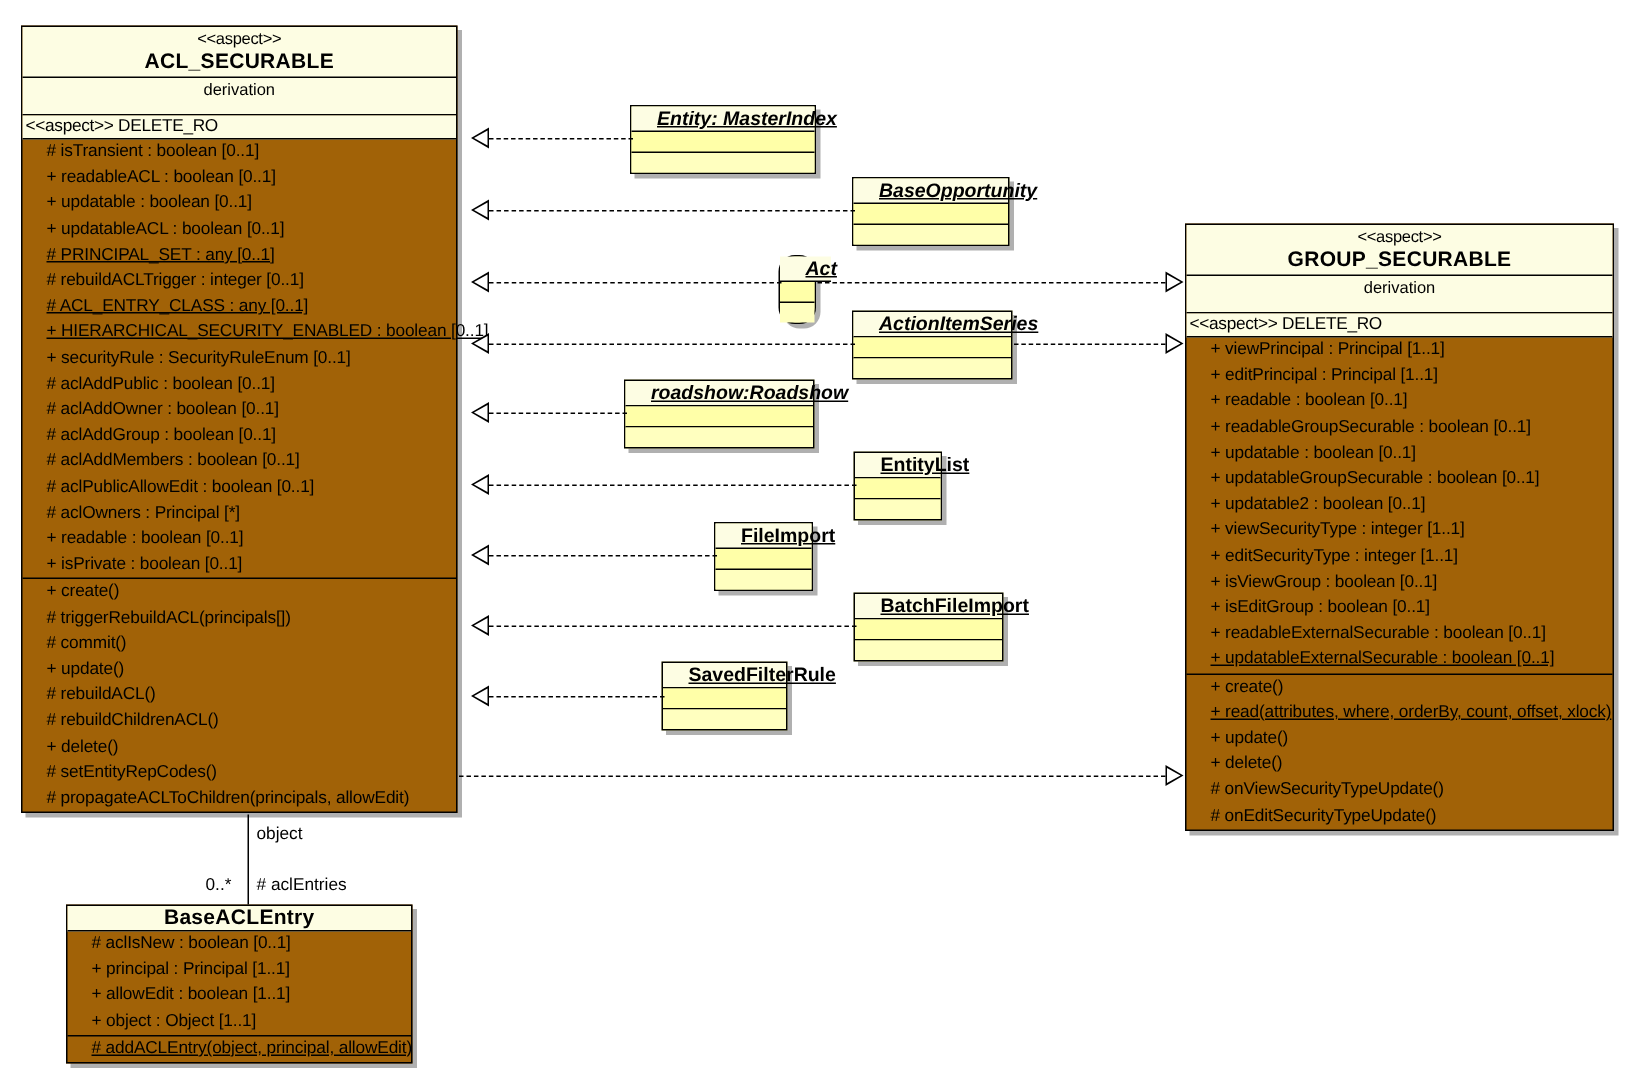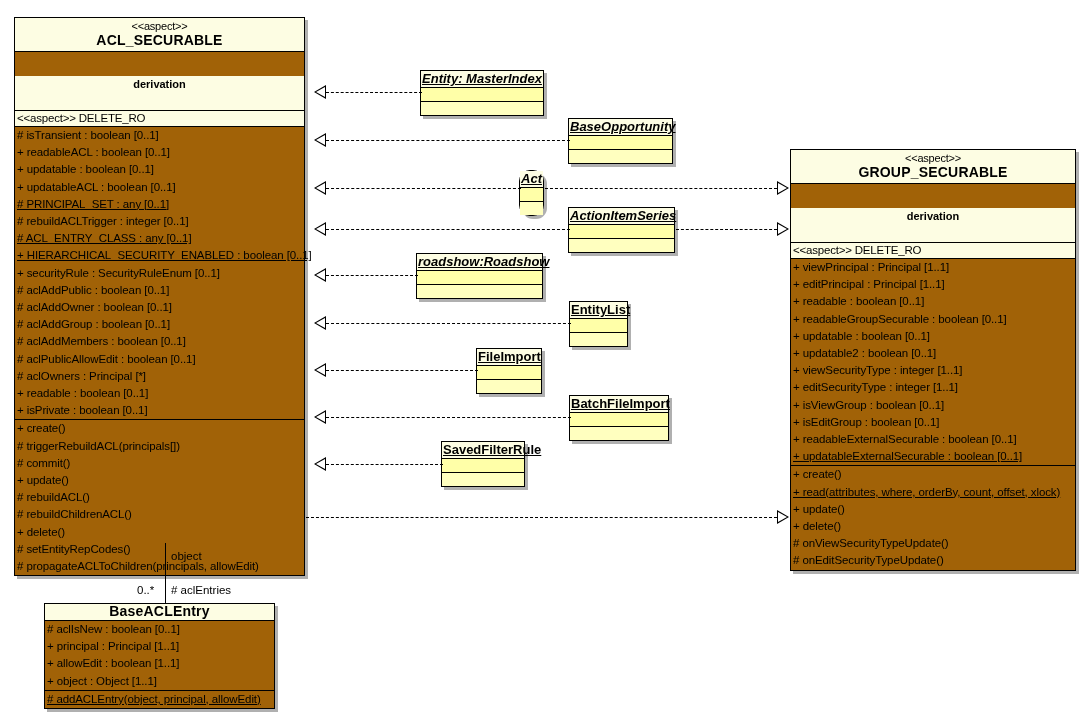--- a/index.html
+++ b/index.html
@@ -40,46 +40,45 @@
   .uml-class .cname {
     display: block;
     font-weight: bold;
     font-size: 14px;
     line-height: 15px;
     letter-spacing: 0.2px;
   }
   .uml-class .deriv {
     background: #fdfde3;
     text-align: center;
-    font-weight: bold;
+    font-weight: normal;
     font-size: 11px;
     line-height: 14px;
-    padding: 1px 0 19px 0;
+    padding: 1px 0 9px 0;
     border-bottom: 1px solid #000000;
-    margin-top: 24px;
   }
   .uml-class .delrow {
     background: #fdfde3;
     font-size: 11.5px;
     line-height: 15px;
     padding: 0 0 0 2px;
     letter-spacing: -0.2px;
     border-bottom: 1.6px solid #000000;
   }
   .uml-class .compartment {
     padding: 0;
   }
   .uml-class .compartment.attrs {
     border-bottom: 1.6px solid #000000;
   }
   .uml-class .mrow {
     font-size: 11.5px;
     line-height: 17.2px;
     white-space: nowrap;
-    padding-left: 2px;
+    padding-left: 16px;
     letter-spacing: -0.1px;
   }
   .uml-class .mrow.static {
     text-decoration: underline;
   }
 
   
   .stub {
     position: absolute;
     box-sizing: border-box;
@@ -89,21 +88,21 @@
   }
   .stub .stub-title {
     font-weight: bold;
     font-size: 13px;
     line-height: 16px;
     text-align: center;
     background: #fdfde3;
     text-decoration: underline;
     border-bottom: 1.4px solid #000000;
     white-space: nowrap;
-    padding: 0 1px;
+    padding: 0 17px;
   }
   .stub.italic .stub-title { font-style: italic; }
   .stub .stub-c1 {
     height: 13px;
     border-bottom: 1.4px solid #000000;
     background: #ffffa8;
   }
   .stub .stub-c2 {
     height: 13px;
     background: #ffffbf;
@@ -207,20 +206,21 @@
     <span class="cname">GROUP_SECURABLE</span>
   </div>
   <div class="deriv">derivation</div>
   <div class="delrow">&lt;&lt;aspect&gt;&gt; DELETE_RO</div>
   <div class="compartment attrs" id="grp-attrs">
       <div class="mrow">+ viewPrincipal : Principal [1..1]</div>
       <div class="mrow">+ editPrincipal : Principal [1..1]</div>
       <div class="mrow">+ readable : boolean [0..1]</div>
       <div class="mrow">+ readableGroupSecurable : boolean [0..1]</div>
       <div class="mrow">+ updatable : boolean [0..1]</div>
+      <div class="mrow">+ updatableGroupSecurable : boolean [0..1]</div>
       <div class="mrow">+ updatable2 : boolean [0..1]</div>
       <div class="mrow">+ viewSecurityType : integer [1..1]</div>
       <div class="mrow">+ editSecurityType : integer [1..1]</div>
       <div class="mrow">+ isViewGroup : boolean [0..1]</div>
       <div class="mrow">+ isEditGroup : boolean [0..1]</div>
       <div class="mrow">+ readableExternalSecurable : boolean [0..1]</div>
       <div class="mrow static">+ updatableExternalSecurable : boolean [0..1]</div>
     </div>
   <div class="compartment ops" id="grp-ops">
       <div class="mrow">+ create()</div>

